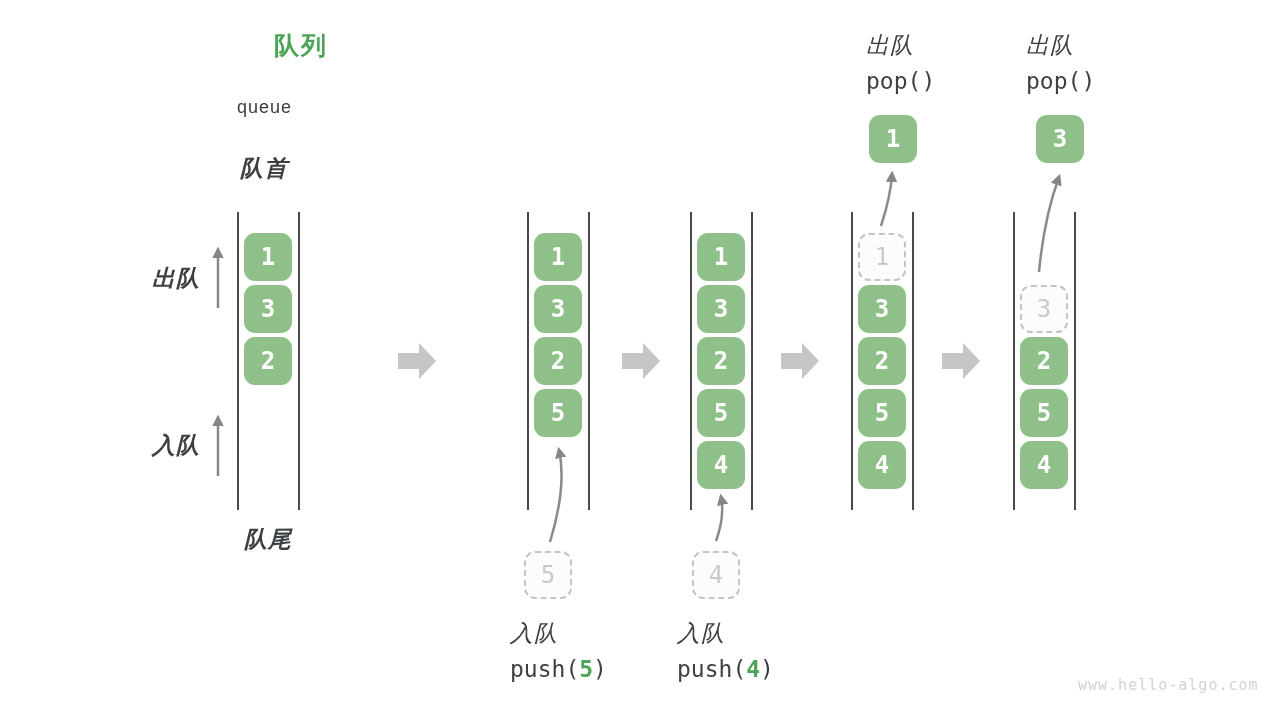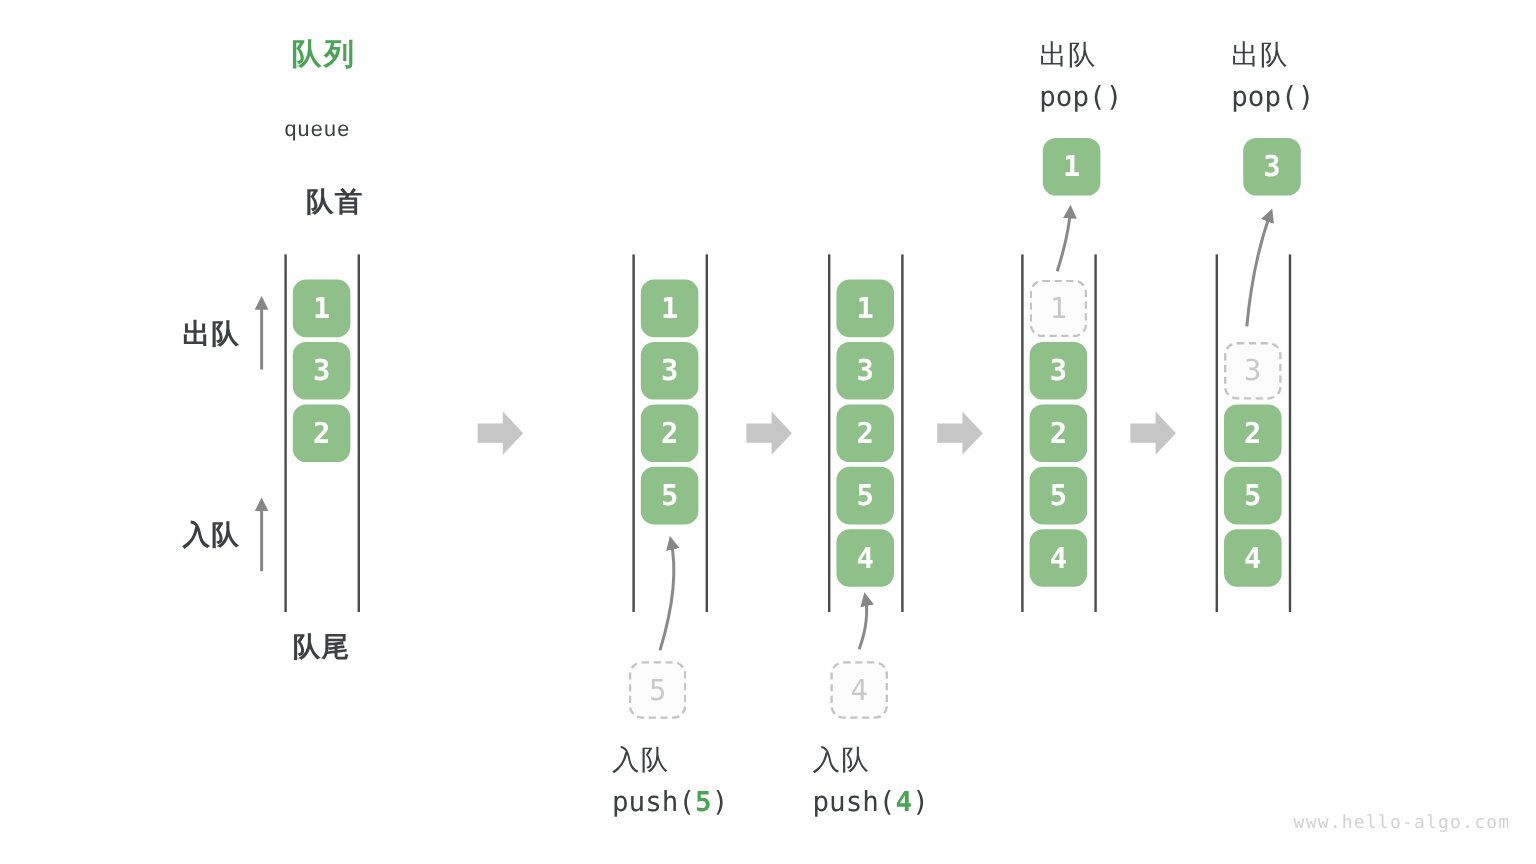--- a/index.html
+++ b/index.html
@@ -1,26 +1,26 @@
 <!DOCTYPE html>
 <html><head>
 <meta charset="utf-8">
 <style>
   html,body{margin:0;padding:0;background:#ffffff;}
   .canvas{
     position:relative;width:1280px;height:720px;background:#ffffff;
     font-family:"Liberation Sans","DejaVu Sans",sans-serif;overflow:hidden;
   }
   .abs{position:absolute;}
-  .zh{color:#3C4043;font-size:23px;font-weight:700;letter-spacing:1px;line-height:1;}
+  .zh{color:#3C4043;font-size:23px;font-weight:700;letter-spacing:1px;line-height:1;font-style:italic;}
   .zh.reg{font-weight:400;}
   .code{font-family:"DejaVu Sans Mono","Liberation Mono",monospace;color:#3C4043;font-size:23px;line-height:1;}
   .green{color:#4BA456;}
   .bold{font-weight:700;}
-  .main-title{font-size:25px;font-weight:700;color:#4BA456;letter-spacing:2px;line-height:1;}
+  .main-title{font-size:25px;font-weight:700;color:#4BA456;letter-spacing:2px;line-height:1;margin-left:31px;}
   .subtitle{font-size:18px;color:#3C4043;letter-spacing:1px;line-height:1;margin-top:24px;}
   .vline{position:absolute;top:212px;height:298px;width:1.5px;background:#4a4a4a;}
   .qbox{
     position:absolute;width:48px;height:48px;border-radius:11px;background:#8FC08A;
     color:#ffffff;font-family:"DejaVu Sans Mono","Liberation Mono",monospace;
     font-size:24px;font-weight:700;display:flex;align-items:center;justify-content:center;
     box-sizing:border-box;
   }
   .qbox.ghost{
     background:#FCFCFC;border:2px dashed #C4C4C4;color:#C9C9C9;font-weight:400;
@@ -53,21 +53,21 @@
 
     <path fill="#C6C6C6" d="M398,353 h21 v-10 l17,18 l-17,18 v-10 h-21 z"></path>
     <path fill="#C6C6C6" d="M622,353 h21 v-10 l17,18 l-17,18 v-10 h-21 z"></path>
     <path fill="#C6C6C6" d="M781,353 h21 v-10 l17,18 l-17,18 v-10 h-21 z"></path>
     <path fill="#C6C6C6" d="M942,353 h21 v-10 l17,18 l-17,18 v-10 h-21 z"></path>
   </svg>
 
   <div class="abs main-title" style="left:243px;top:33px">队列</div>
   <div class="abs subtitle" style="left:237px;top:74px">queue</div>
 
-  <div class="abs zh" style="left:255px;top:157px">队首</div>
+  <div class="abs zh" style="left:240px;top:157px">队首</div>
   <div class="abs zh" style="left:244px;top:528px">队尾</div>
   <div class="abs zh" style="left:152px;top:267px">出队</div>
   <div class="abs zh" style="left:152px;top:434px">入队</div>
 
   <div>
     <div class="vline" style="left:237px"></div>
     <div class="vline" style="left:298px"></div>
     <div class="qbox" style="left:244px;top:233px">1</div>
     <div class="qbox" style="left:244px;top:285px">3</div>
     <div class="qbox" style="left:244px;top:337px">2</div>

